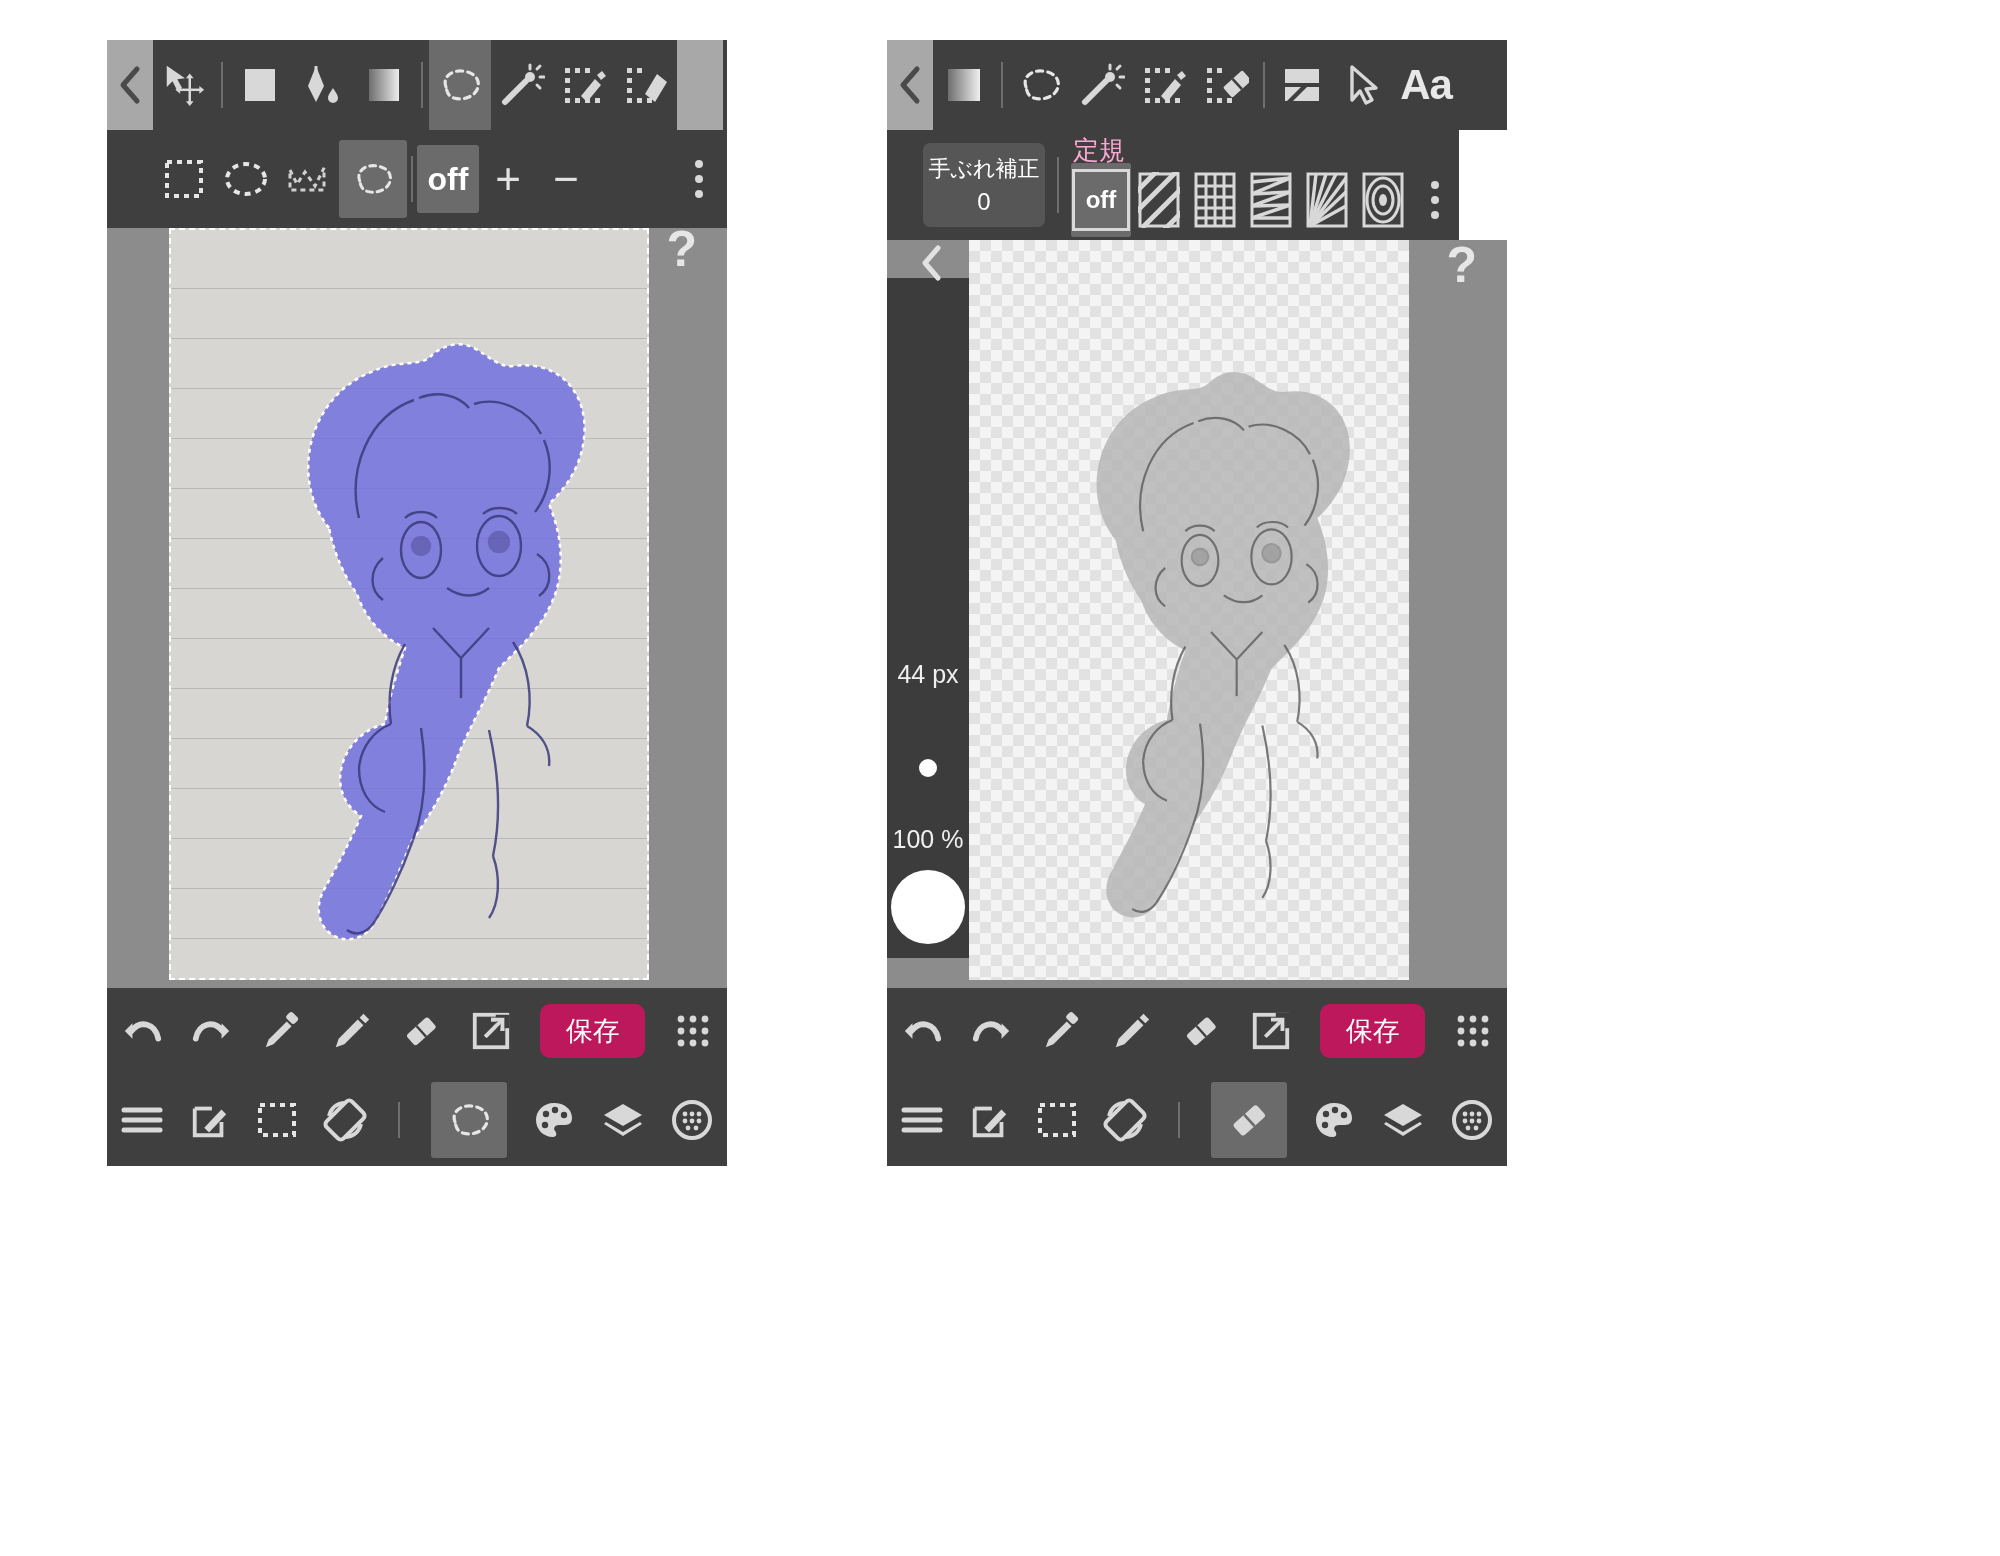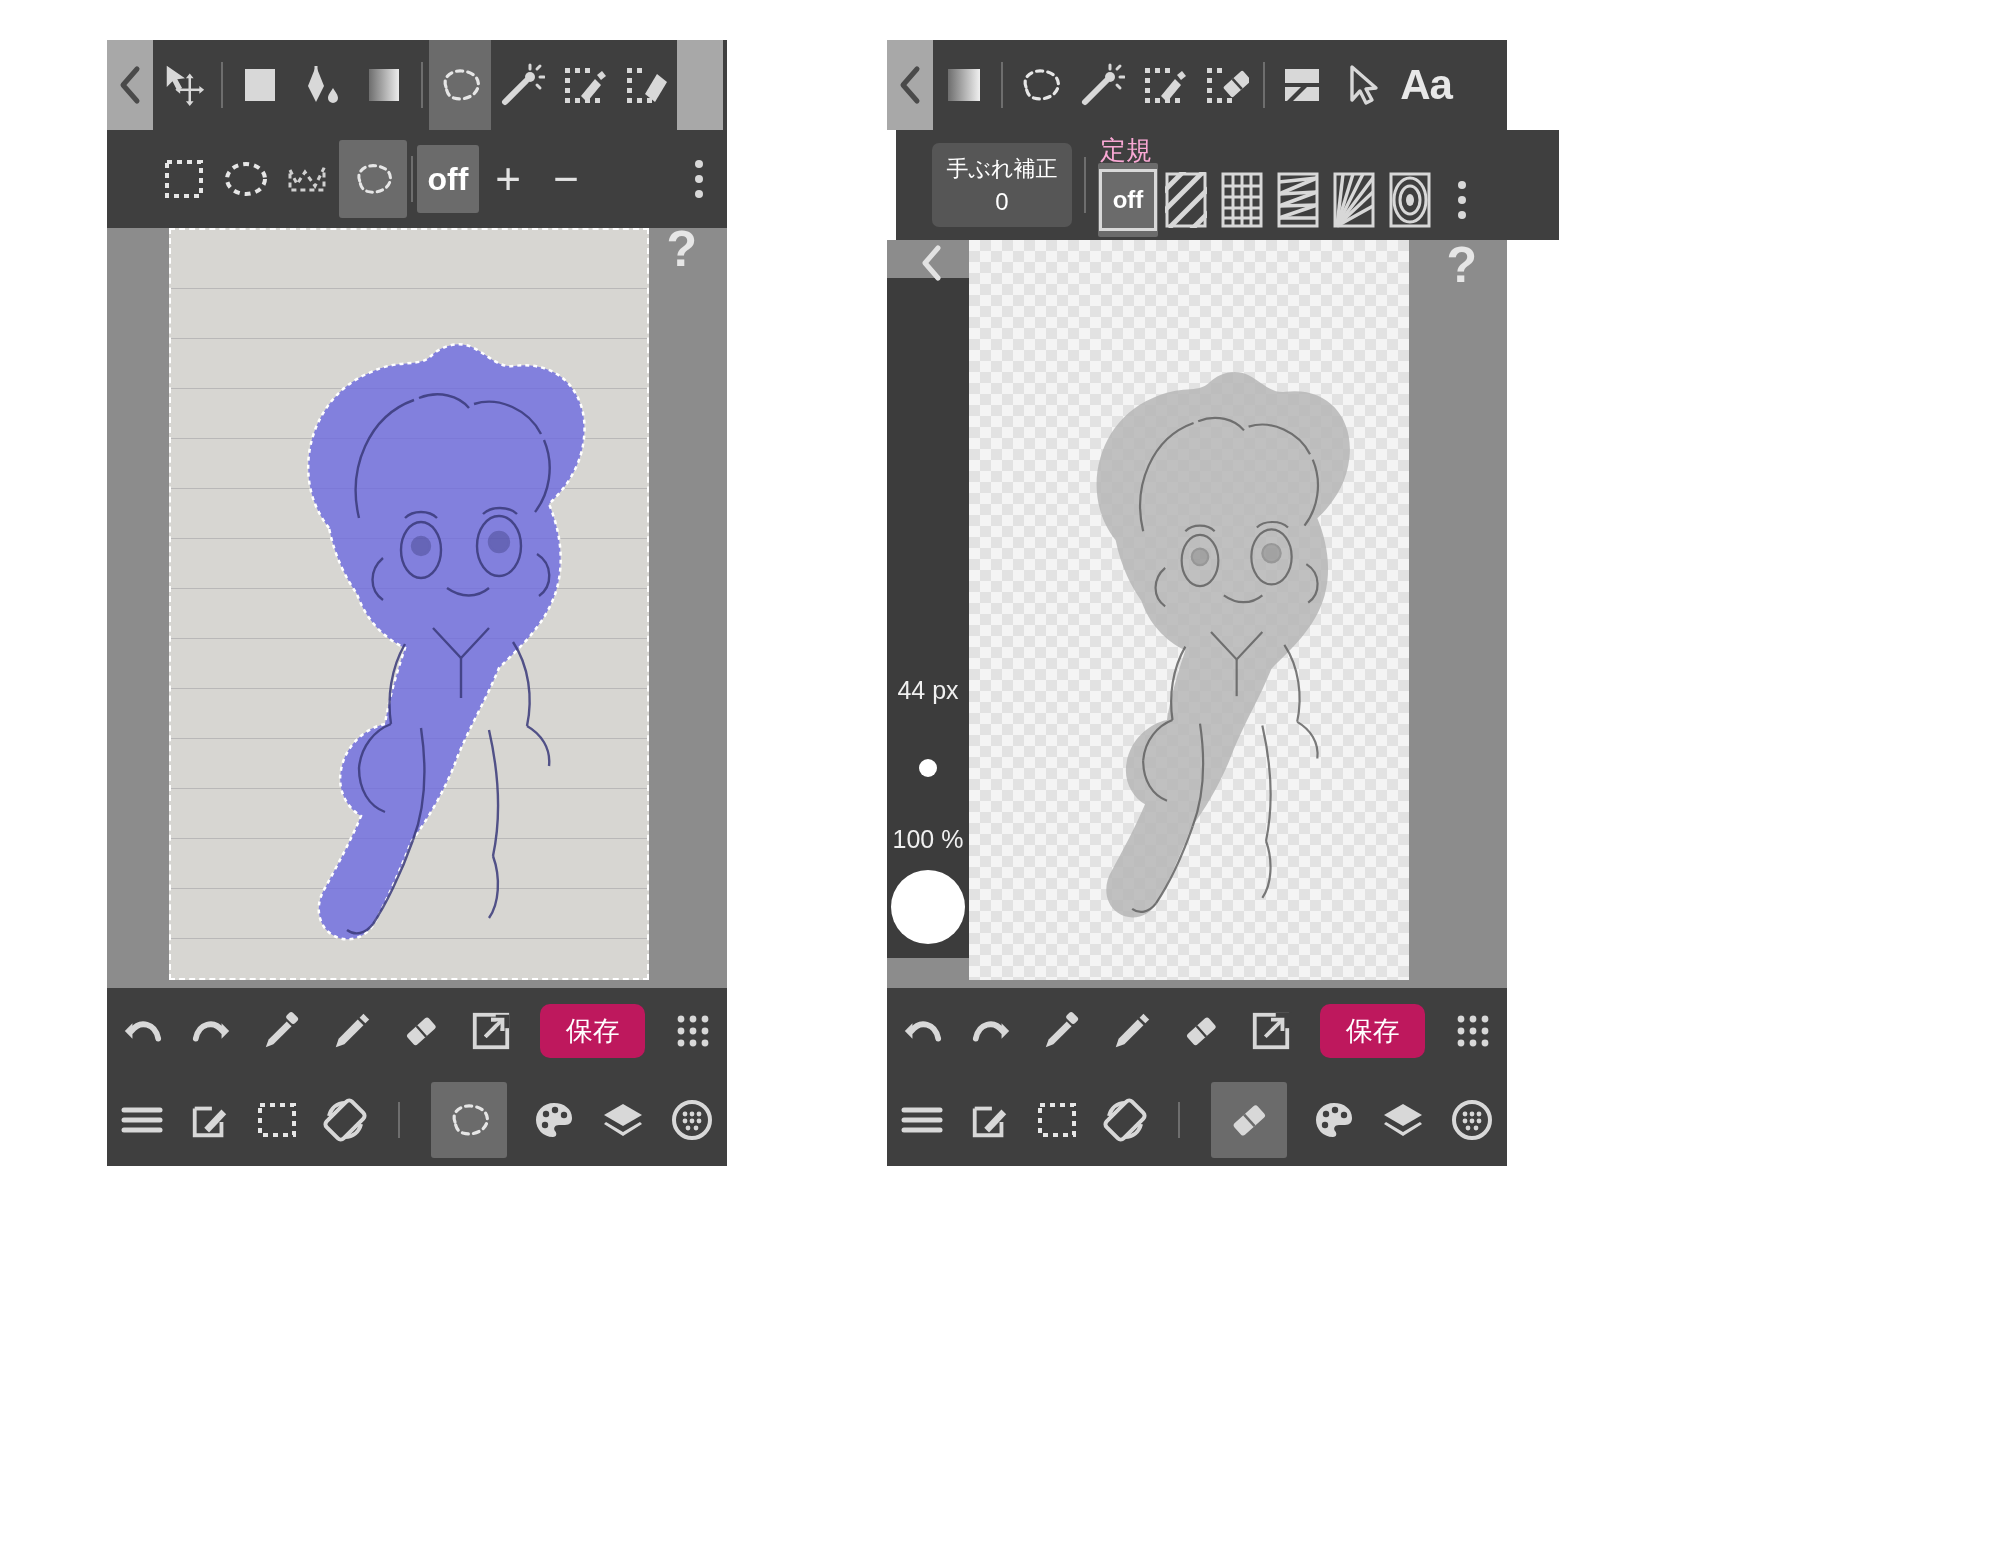--- a/index.html
+++ b/index.html
@@ -488,21 +488,21 @@
         </svg>
     </div>
     <div class="tb1item icon">
       <svg width="40" height="46" viewBox="0 0 40 46">
           <path d="M8 5 L8 38 L16 29 L22 41 L28 38 L22 27 L32 26 Z" fill="none" stroke="#d8d8d8" stroke-width="3.4" stroke-linejoin="round"></path>
         </svg>
     </div>
     <div class="tb1item icon" style="color:#e8e8e8;font-size:42px;font-weight:bold;letter-spacing:-1px;">Aa</div>
   </div>
 
-  <div class="bar toolbar2" style="width:663px;height:110px;margin-left:9px;">
+  <div class="bar toolbar2" style="width:572px;height:110px;">
     <div class="stabbox" style="margin-left:36px;width:140px;height:84px;">
       <div class="stab-t">手ぶれ補正</div>
       <div class="stab-v">0</div>
     </div>
     <div class="sep" style="margin:0 12px;height:56px;"></div>
     <div style="position:relative;display:flex;align-items:flex-end;height:110px;padding-bottom:6px;">
       <div class="ruler-label" style="left:2px;top:6px;">定規</div>
       <div class="icon sel" style="width:60px;height:74px;border-radius:2px;">
         <div class="offbox">off</div>
       </div>
@@ -615,21 +615,21 @@
           <path d="M324 628 C332 650 330 676 320 690"></path>
           <path d="M222 496 C206 502 192 518 190 540"></path>
           <path d="M190 540 C190 562 200 578 216 584"></path>
           <path d="M358 498 C372 506 382 520 380 538"></path>
         </g>
       </g>
     </svg>
 
     <div class="sidepanel" style="left:0;top:38px;width:82px;height:680px;">
       <div style="flex:1"></div>
-      <div class="sp-label" style="margin-bottom:54px;">44 px</div>
+      <div class="sp-label" style="margin-bottom:70px;">44 px</div>
       <div class="sp-dot"></div>
       <div style="height:48px"></div>
       <div class="sp-label">100 %</div>
       <div class="sp-knob" style="margin-top:16px;"></div>
       <div style="height:14px"></div>
     </div>
 
     <div style="position:absolute;left:22px;top:-6px;width:46px;height:58px;display:flex;align-items:center;justify-content:center;">
       <svg width="24" height="38" viewBox="0 0 24 38">
           <polyline points="18,4 5,19 18,34" fill="none" stroke="#e2e2e2" stroke-width="5" stroke-linecap="round" stroke-linejoin="round"></polyline>

